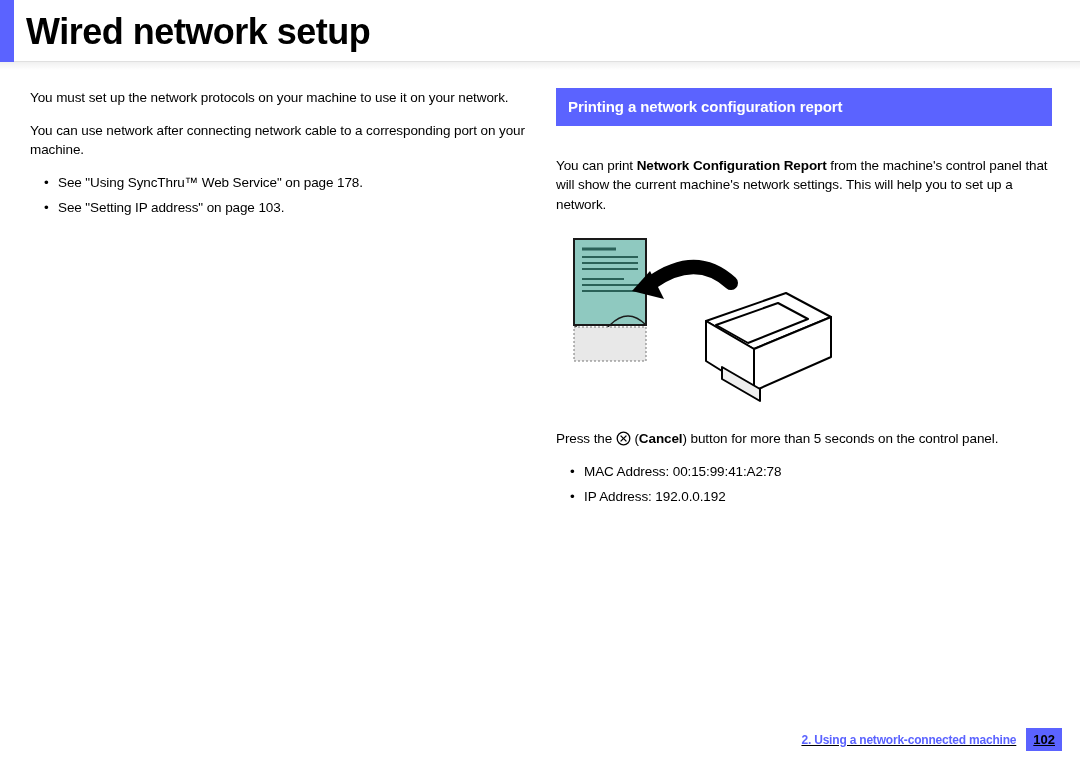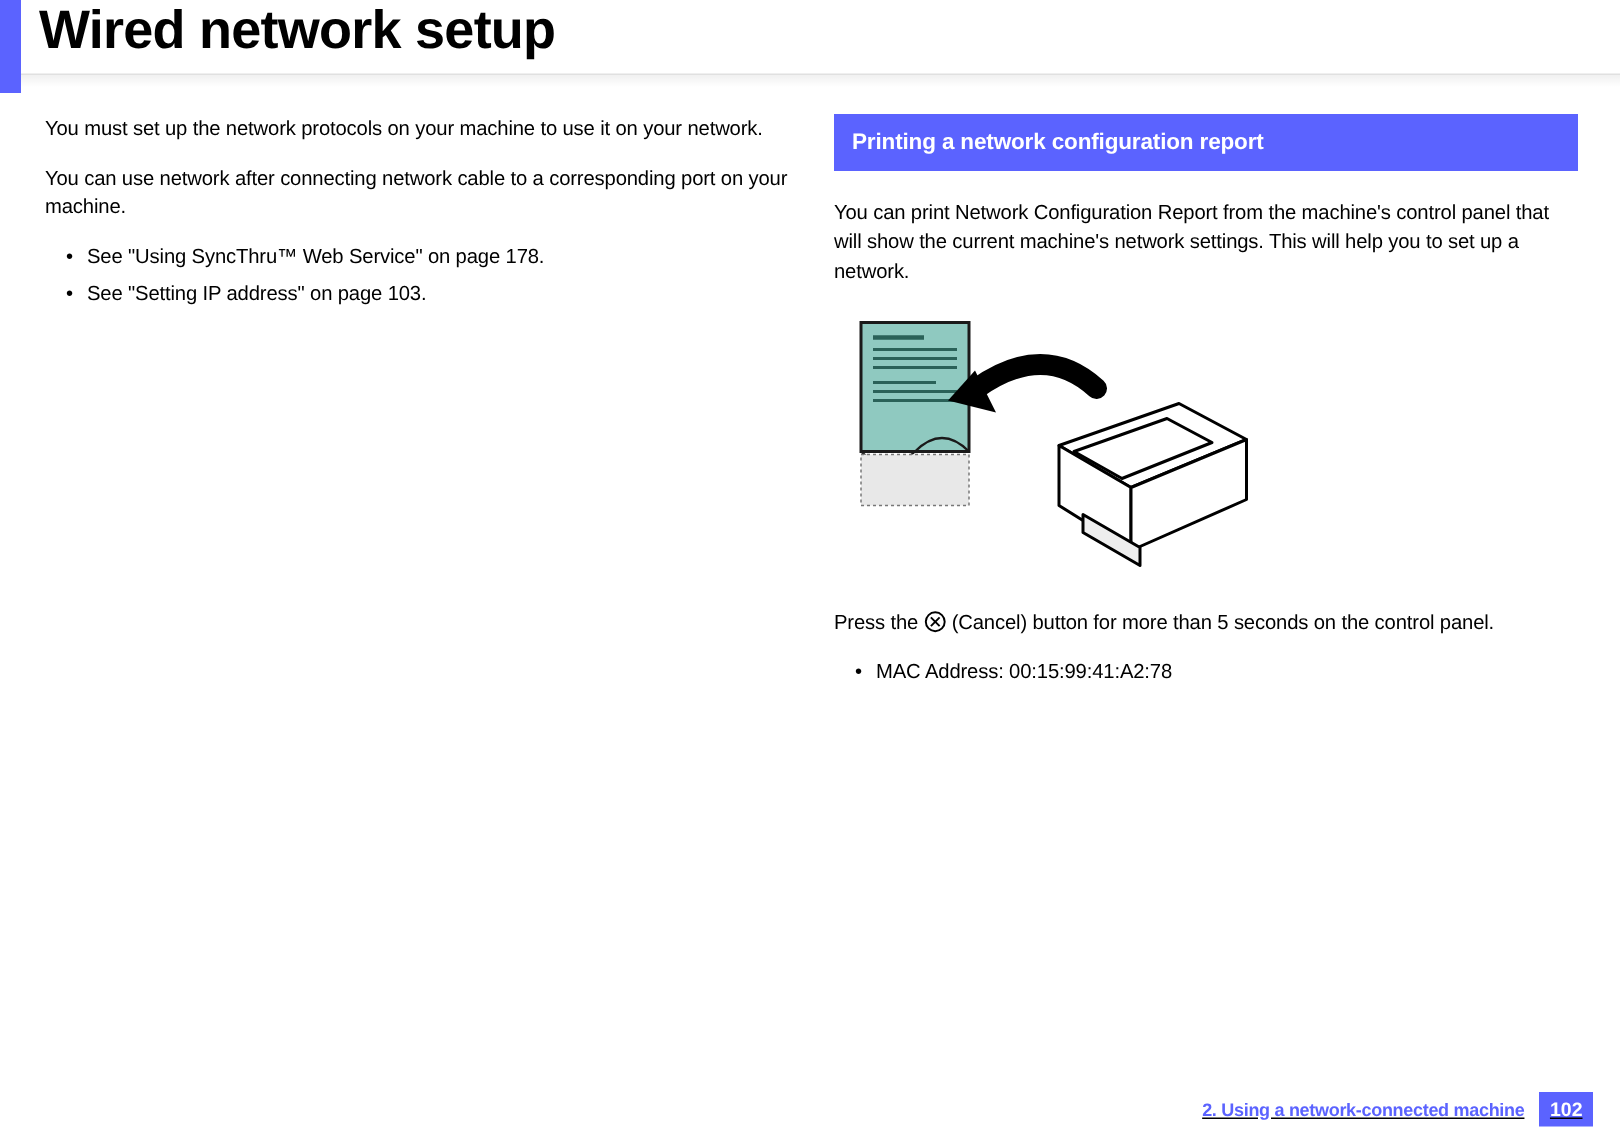--- a/index.html
+++ b/index.html
@@ -9,21 +9,21 @@
       height: 763px;
       background: #fff;
       position: relative;
       color: #000;
     }
     .header-row {
       display: flex;
       align-items: flex-end;
       padding: 2px 0 0 18px;
       border-bottom: 1px solid #e0e0e0;
-      height: 50px;
+      height: 62px;
       position: relative;
     }
     .blue-tab {
       width: 14px;
       height: 62px;
       background: #5b63ff;
       position: absolute;
       left: 0;
       top: 0;
     }
@@ -64,21 +64,21 @@
       position: absolute;
       left: 0;
       top: 0;
     }
     .section-heading {
       background: #5b63ff;
       color: #fff;
       font-weight: 700;
       font-size: 15px;
       padding: 8px 12px;
-      margin-bottom: 18px;
+      margin-bottom: 30px;
       letter-spacing: -0.1px;
     }
     .illus {
       width: 290px;
       height: 180px;
       margin: 4px 0 12px 0;
     }
     .cancel-icon {
       display: inline-flex;
       align-items: center;
@@ -97,26 +97,26 @@
       text-decoration: underline;
     }
     .footer-chapter {
       color: #5b63ff;
       font-weight: 700;
       font-size: 12px;
       letter-spacing: -0.2px;
     }
     .footer-page {
       background: #5b63ff;
-      color: #ffffff;
+      color: #000000;
       font-weight: 700;
       font-size: 13px;
       padding: 4px 7px;
     }
-    b { font-weight: 400; }
+    b { font-weight: 700; }
   </style>
 </head>
 <body>
 
 <div class="header-row">
   <div class="blue-tab"></div>
   <h1 class="page-title">Wired network setup</h1>
 </div>
 <div class="header-shadow"></div>
 
@@ -172,20 +172,21 @@
             <line x1="10.4" y1="4.6" x2="4.6" y2="10.4" stroke="#000" stroke-width="1.3"></line>
           </svg>
         </span>
       (<b>Cancel</b><span>) button for more than 5 seconds on the control panel.</span>
     </p>
 
 
 
     <ul class="bullets">
       <li>MAC Address: 00:15:99:41:A2:78</li>
+      <li>IP Address: 192.0.0.192</li>
     </ul>
   </div>
 
 </div>
 
 <div class="footer">
   <span class="footer-chapter">2.  Using a network-connected machine</span>
   <span class="footer-page">102</span>
 </div>
 

